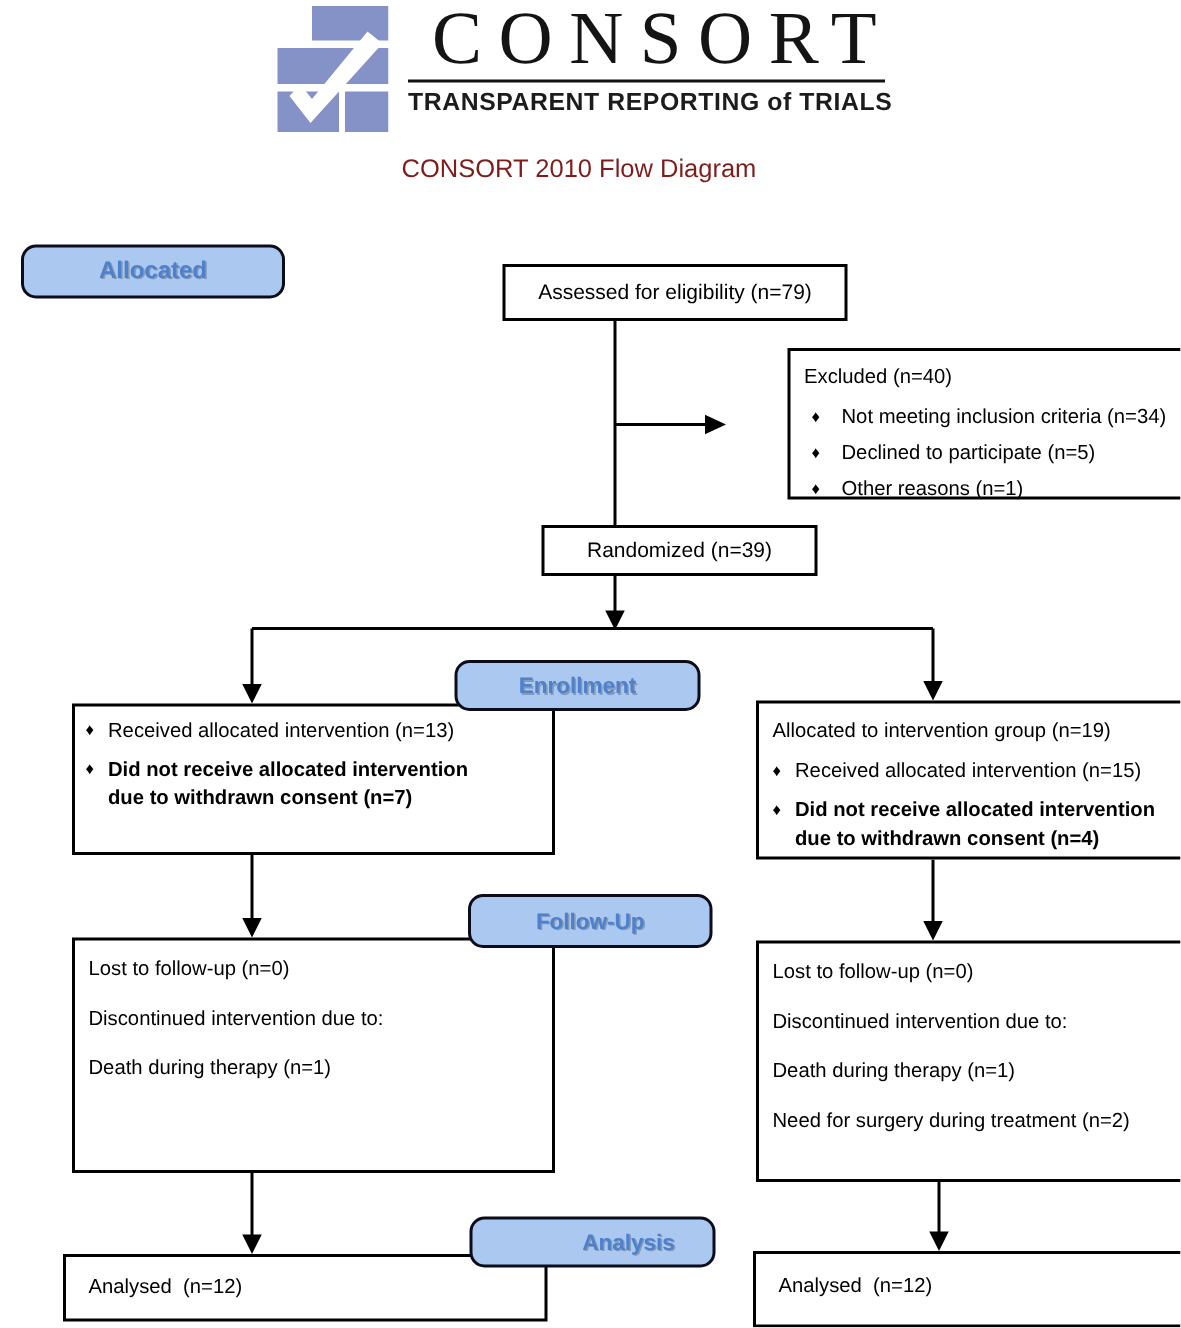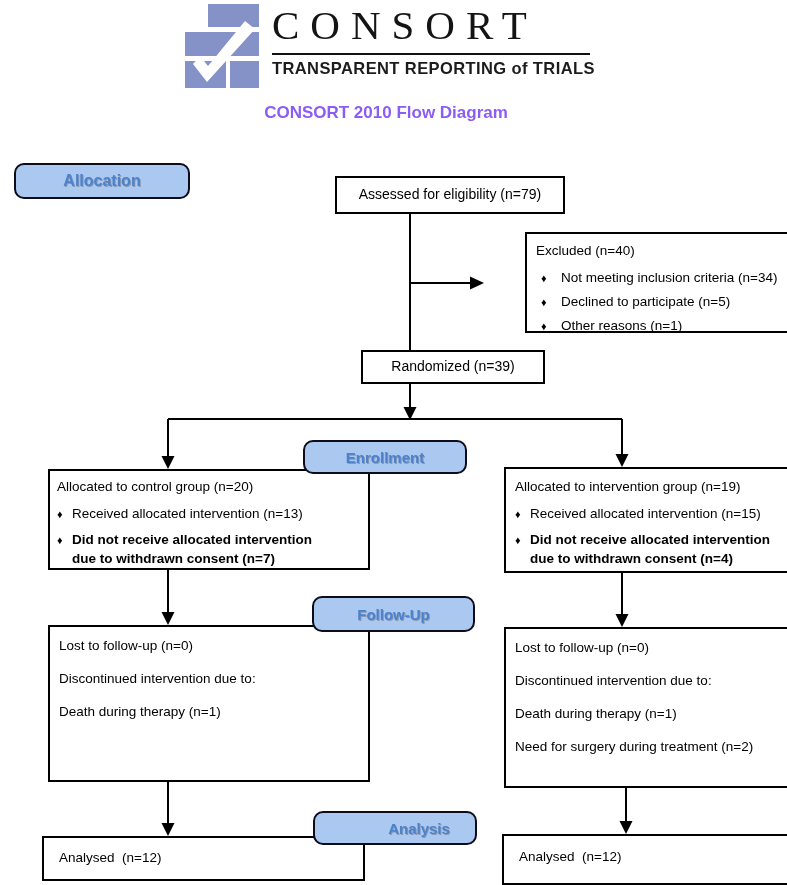--- a/index.html
+++ b/index.html
@@ -3,32 +3,32 @@
 <meta charset="utf-8">
 <style>
   html,body{margin:0;padding:0;background:#ffffff;}
   #canvas{
     position:relative;width:787px;height:885px;background:#ffffff;overflow:hidden;
     font-family:"Liberation Sans", sans-serif;color:#000;
   }
   
   #logo-icon{position:absolute;left:183px;top:4px;width:76px;height:84px;}
   #wordmark{
-    position:absolute;left:272px;top:0px;width:330px;height:50px;
-    font-family:"Liberation Serif", serif;font-size:41px;letter-spacing:11px;
+    position:absolute;left:288px;top:0px;width:330px;height:50px;
+    font-family:"Liberation Serif", serif;font-size:50px;letter-spacing:11px;
     color:#141414;white-space:nowrap;line-height:50px;
   }
   #wordmark-rule{position:absolute;left:272px;top:53px;width:318px;height:2px;background:#111;}
   #tagline{
     position:absolute;left:272px;top:59px;width:330px;
     font-size:16.5px;font-weight:bold;color:#1c1c1c;letter-spacing:0.4px;white-space:nowrap;
   }
   #diagram-title{
     position:absolute;left:0;top:103px;width:772px;text-align:center;
-    font-size:17px;font-weight:bold;color:#8b5cf6;
+    font-size:17px;font-weight:normal;color:#7f1d1d;
   }
   
   .stage{
     position:absolute;box-sizing:border-box;border:2.5px solid #0c0c1a;border-radius:10px;
     background:#abc8f1;display:flex;align-items:center;justify-content:center;
     font-size:15px;font-weight:bold;color:#4d81cb;
     text-shadow:1px 1px 0 rgba(105,115,130,0.55);z-index:3;
   }
   #stage-enrollment{left:14px;top:163px;width:176px;height:36px;font-size:16px;}
   #stage-allocation{left:303px;top:440px;width:164px;height:34px;}
@@ -101,21 +101,21 @@
       <line x1="622" y1="573" x2="622" y2="615"></line>
       <polygon points="622,627 615.5,614 628.5,614" stroke="none"></polygon>
 
       <line x1="168" y1="782" x2="168" y2="824"></line>
       <polygon points="168,836 161.5,823 174.5,823" stroke="none"></polygon>
       <line x1="626" y1="788" x2="626" y2="822"></line>
       <polygon points="626,834 619.5,821 632.5,821" stroke="none"></polygon>
     </g>
   </svg>
 
-  <div id="stage-enrollment" class="stage">Allocation</div>
+  <div id="stage-enrollment" class="stage">Allocated</div>
   <div id="stage-allocation" class="stage">Enrollment</div>
   <div id="stage-followup" class="stage">Follow-Up</div>
   <div id="stage-analysis" class="stage">Analysis</div>
 
   <div id="box-assessed" class="box center">
     <span>Assessed for eligibility (n=79)</span>
   </div>
 
   <div id="box-excluded" class="box">
     <div class="title">Excluded (n=40)</div>
@@ -133,21 +133,20 @@
         <span class="txt">Other reasons (n=1)</span>
       </li>
     </ul>
   </div>
 
   <div id="box-randomized" class="box center">
     <span>Randomized (n=39)</span>
   </div>
 
   <div id="box-alloc-left" class="box">
-    <div class="title">Allocated to control group (n=20)</div>
     <ul class="bullets">
       <li>
         <span class="dia">♦</span>
         <span class="txt">Received allocated intervention (n=13)</span>
       </li>
       <li>
         <span class="dia">♦</span>
         <span class="txt">
           <span>Did not receive allocated intervention</span>
           <span>due to withdrawn consent (n=7)</span>

